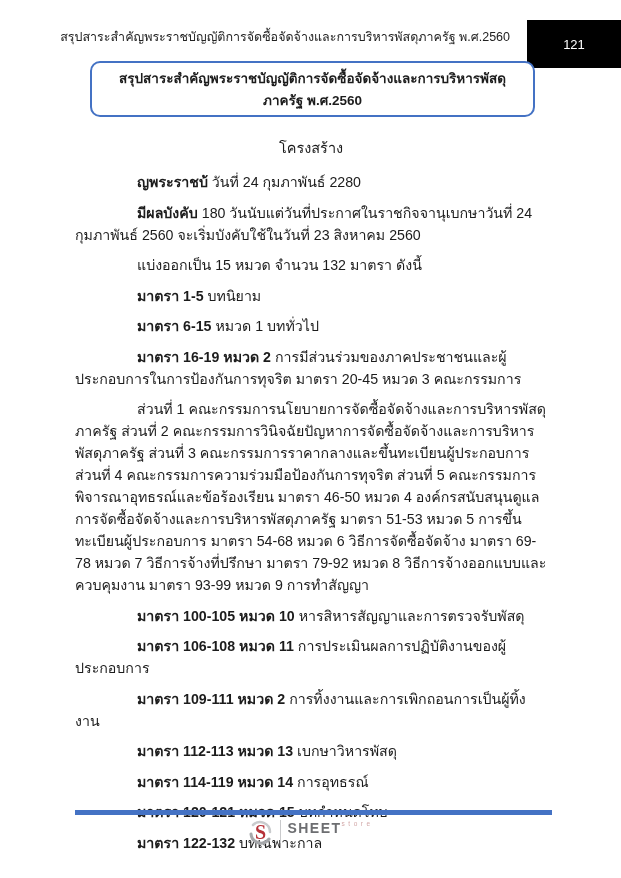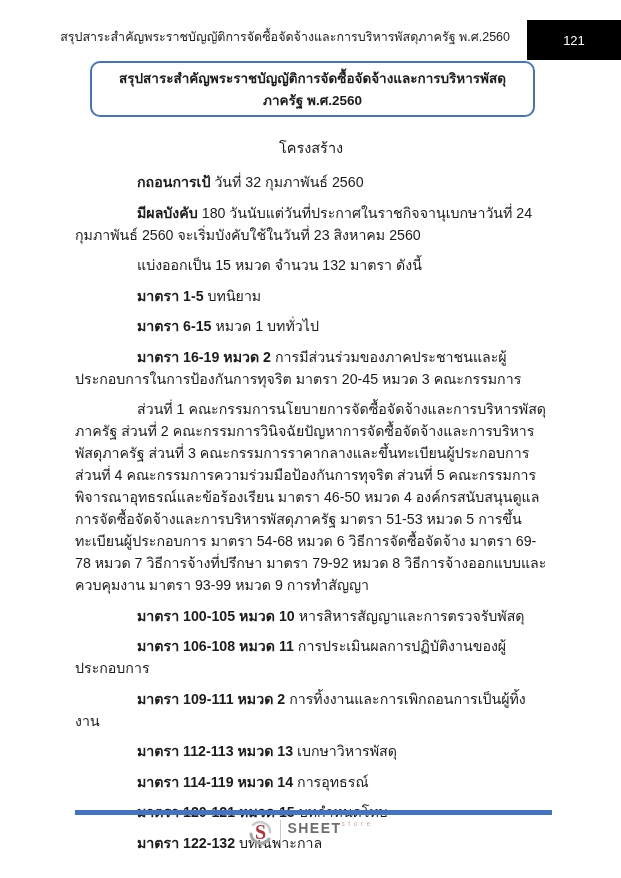--- a/index.html
+++ b/index.html
@@ -5,21 +5,21 @@
   * { margin:0; padding:0; box-sizing:border-box; }
   html,body { background:#ffffff; }
   .page {
     position:relative; width:621px; height:878px; background:#fff;
     font-family:"Liberation Sans","DejaVu Sans",sans-serif; color:#1c1c1c; overflow:hidden;
   }
   .running-title {
     position:absolute; top:27px; right:111px; font-size:12.5px; color:#222; white-space:nowrap;
   }
   .page-number-box {
-    position:absolute; top:20px; right:0; width:94px; height:40px; background:#000;
+    position:absolute; top:20px; right:0; width:94px; height:48px; background:#000;
     color:#fff; display:flex; align-items:center; justify-content:center; font-size:13px;
   }
   .title-box {
     position:absolute; top:61px; left:90px; width:445px; height:56px;
     border:2.5px solid #4472c4; border-radius:10px; background:#fff;
     display:flex; align-items:center; justify-content:center;
     font-weight:bold; font-size:13.5px; text-align:center; padding:0 16px;
   }
   .content { position:absolute; top:137px; left:75px; width:472px; font-size:14.2px; line-height:22px; }
   .section-heading { font-size:14.5px; font-weight:normal; text-align:center; margin-bottom:12px; }
@@ -47,21 +47,21 @@
     <span>121</span>
   </div>
 
   <div class="title-box">
     <span>สรุปสาระสำคัญพระราชบัญญัติการจัดซื้อจัดจ้างและการบริหารพัสดุภาครัฐ พ.ศ.2560</span>
   </div>
 
   <div class="content">
     <div class="section-heading">โครงสร้าง</div>
 
-    <p class="para"><b>กถอนการเป้</b><span> วันที่ 32 กุมภาพันธ์ 2560</span></p>
+    <p class="para"><b>ญพระราชบ้</b><span> วันที่ 24 กุมภาพันธ์ 2280</span></p>
     <p class="para"><b>มีผลบังคับ</b><span> 180 วันนับแต่วันที่ประกาศในราชกิจจานุเบกษาวันที่ 24 กุมภาพันธ์ 2560 จะเริ่มบังคับใช้ในวันที่ 23 สิงหาคม 2560</span></p>
     <p class="para"><b></b><span>แบ่งออกเป็น 15 หมวด จำนวน 132 มาตรา ดังนี้</span></p>
     <p class="para"><b>มาตรา 1-5</b><span> บทนิยาม</span></p>
     <p class="para"><b>มาตรา 6-15</b><span> หมวด 1 บททั่วไป</span></p>
     <p class="para"><b>มาตรา 16-19 หมวด 2</b><span> การมีส่วนร่วมของภาคประชาชนและผู้ประกอบการในการป้องกันการทุจริต มาตรา 20-45 หมวด 3 คณะกรรมการ</span></p>
     <p class="para"><b></b><span>ส่วนที่ 1 คณะกรรมการนโยบายการจัดซื้อจัดจ้างและการบริหารพัสดุภาครัฐ ส่วนที่ 2 คณะกรรมการวินิจฉัยปัญหาการจัดซื้อจัดจ้างและการบริหารพัสดุภาครัฐ ส่วนที่ 3 คณะกรรมการราคากลางและขึ้นทะเบียนผู้ประกอบการ ส่วนที่ 4 คณะกรรมการความร่วมมือป้องกันการทุจริต ส่วนที่ 5 คณะกรรมการพิจารณาอุทธรณ์และข้อร้องเรียน มาตรา 46-50 หมวด 4 องค์กรสนับสนุนดูแลการจัดซื้อจัดจ้างและการบริหารพัสดุภาครัฐ มาตรา 51-53 หมวด 5 การขึ้นทะเบียนผู้ประกอบการ มาตรา 54-68 หมวด 6 วิธีการจัดซื้อจัดจ้าง มาตรา 69-78 หมวด 7 วิธีการจ้างที่ปรึกษา มาตรา 79-92 หมวด 8 วิธีการจ้างออกแบบและควบคุมงาน มาตรา 93-99 หมวด 9 การทำสัญญา</span></p>
     <p class="para"><b>มาตรา 100-105 หมวด 10</b><span> หารสิหารสัญญาและการตรวจรับพัสดุ</span></p>
     <p class="para"><b>มาตรา 106-108 หมวด 11</b><span> การประเมินผลการปฏิบัติงานของผู้ประกอบการ</span></p>
     <p class="para"><b>มาตรา 109-111 หมวด 2</b><span> การทิ้งงานและการเพิกถอนการเป็นผู้ทิ้งงาน</span></p>
     <p class="para"><b>มาตรา 112-113 หมวด 13</b><span> เบกษาวิหารพัสดุ</span></p>

